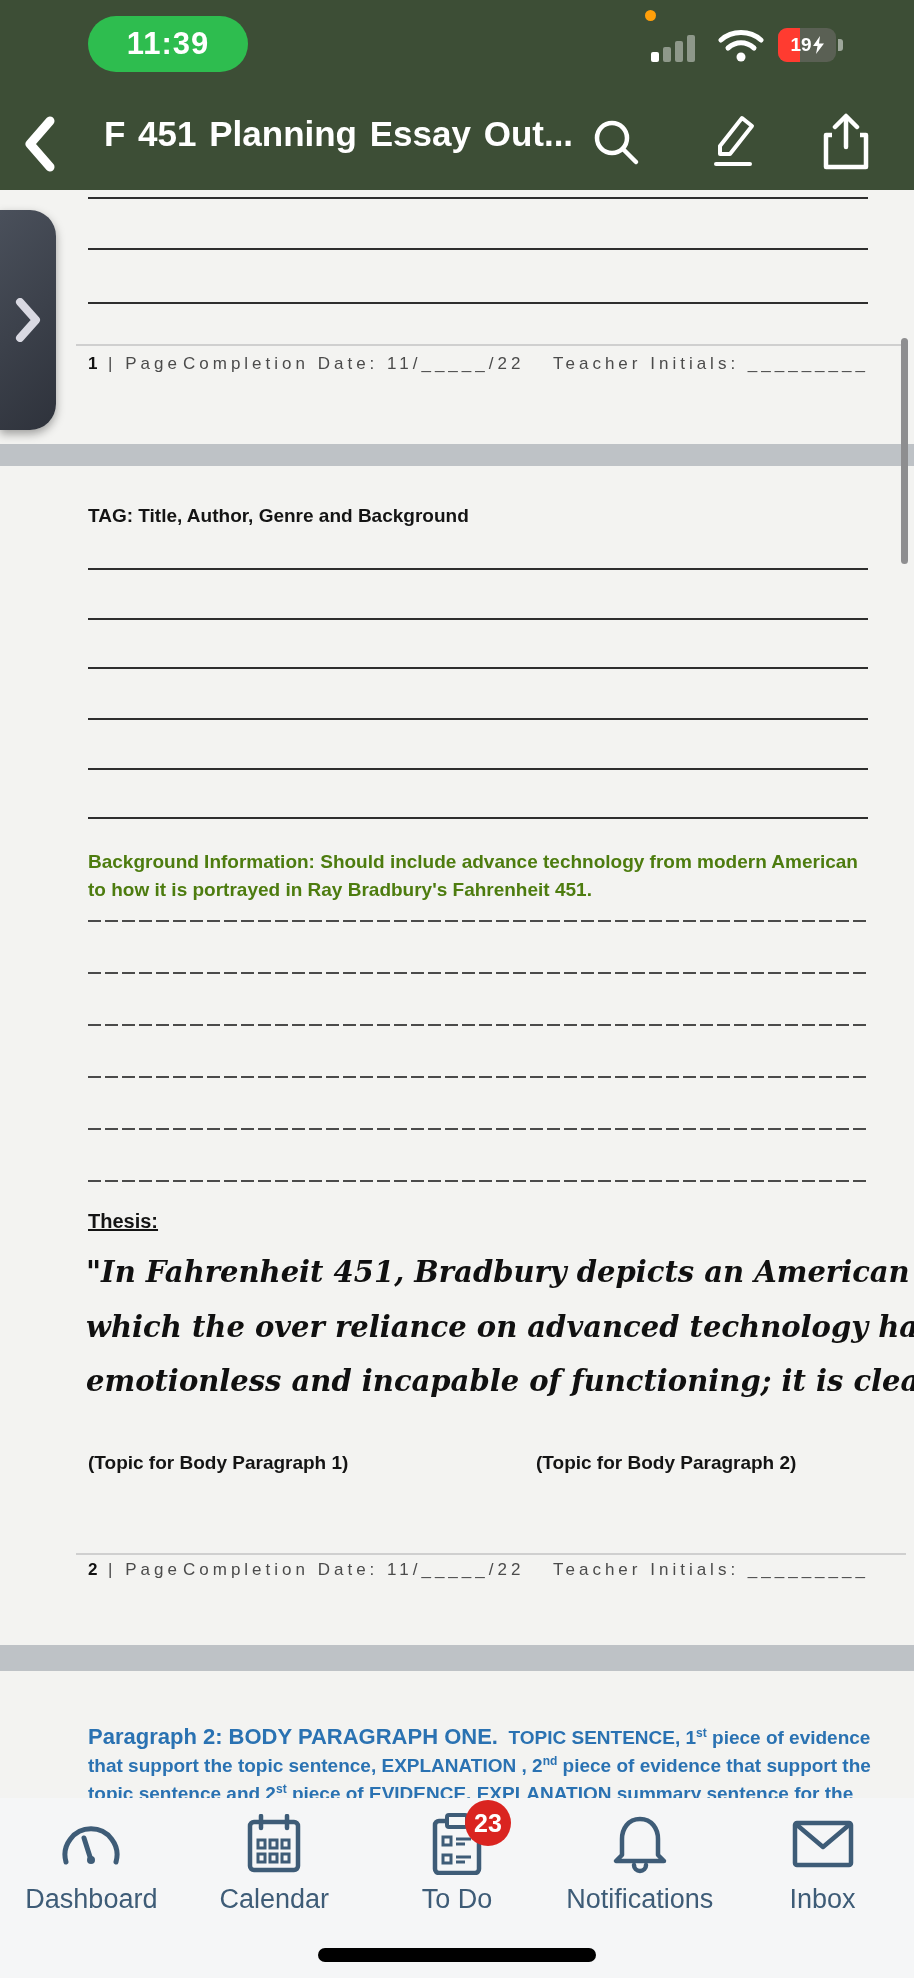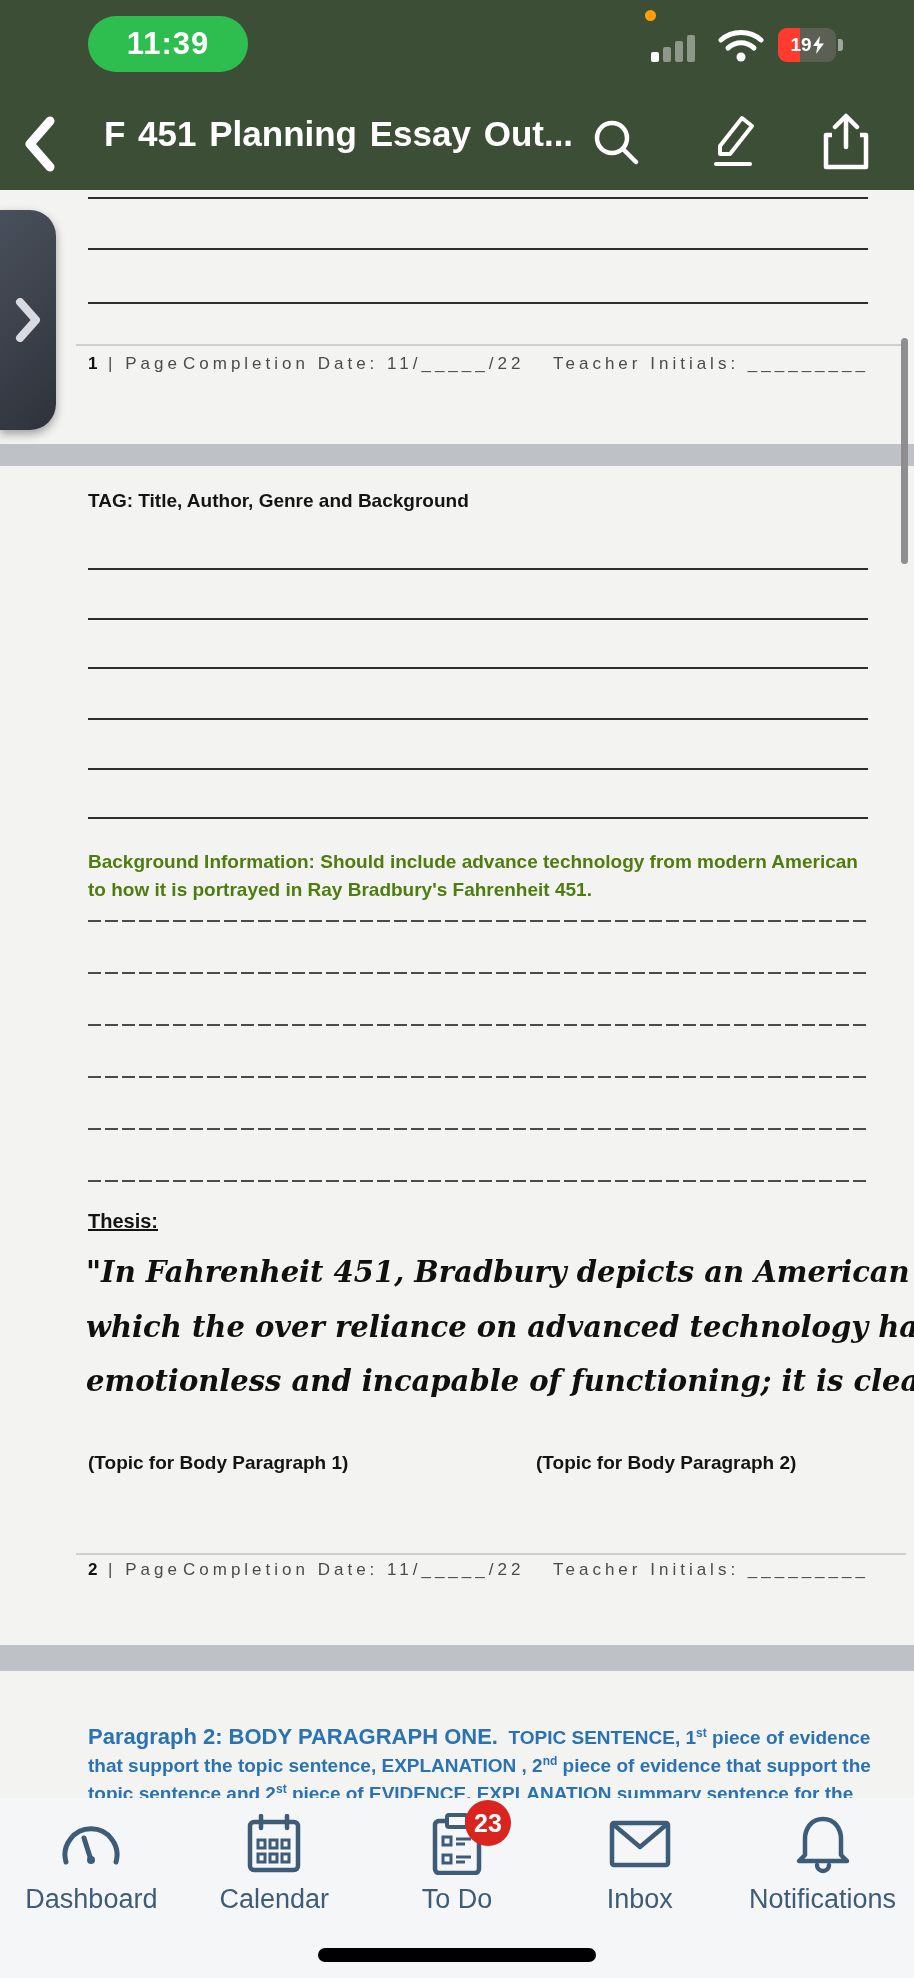--- a/index.html
+++ b/index.html
@@ -165,21 +165,21 @@
 
   <div class="flyout">
     <svg width="26" height="44" viewBox="0 0 26 44">
       <polyline points="5,4 21,22 5,40" fill="none" stroke="#d9d9e2" stroke-width="8" stroke-linecap="round" stroke-linejoin="round"></polyline>
     </svg>
   </div>
   <div class="scrollbar"></div>
 
   <div class="sep sep1"></div>
 
-  <div class="heading" style="top:490px">TAG: Title, Author, Genre and Background</div>
+  <div class="heading" style="top:505px">TAG: Title, Author, Genre and Background</div>
   <div class="rule" style="top:568px"></div>
   <div class="rule" style="top:618px"></div>
   <div class="rule" style="top:667px"></div>
   <div class="rule" style="top:718px"></div>
   <div class="rule" style="top:768px"></div>
   <div class="rule" style="top:817px"></div>
 
   <div class="para" style="top:848px">Background Information: Should include advance technology from modern American to how it is portrayed in Ray Bradbury's Fahrenheit 451.</div>
   <div class="rule-dash" style="top:920px"></div>
   <div class="rule-dash" style="top:972px"></div>
@@ -250,32 +250,32 @@
           <rect x="12" y="42" width="8" height="8" fill="none" stroke="#3e5c77" stroke-width="3"></rect>
           <line x1="25" y1="44" x2="40" y2="44" stroke="#3e5c77" stroke-width="3"></line>
           <line x1="25" y1="49" x2="34" y2="49" stroke="#3e5c77" stroke-width="3"></line>
         </svg>
       </div>
       <div class="badge">23</div>
       <div class="t-label">To Do</div>
     </div>
     <div class="tab">
       <div class="t-icon">
+        <svg width="58" height="62" viewBox="0 0 58 62">
+          <path d="M29 6 C17 6 11 16 11 26 L11 42 L5 48 L53 48 L47 42 L47 26 C47 16 41 6 29 6 Z" fill="none" stroke="#3e5c77" stroke-width="4.5" stroke-linejoin="round"></path>
+          <path d="M23 52 A6 6 0 0 0 35 52" fill="none" stroke="#3e5c77" stroke-width="4.5" stroke-linecap="round"></path>
+        </svg>
+      </div>
+      <div class="t-label">Notifications</div>
+    </div>
+    <div class="tab">
+      <div class="t-icon">
         <svg width="64" height="50" viewBox="0 0 64 50">
           <rect x="4" y="4" width="56" height="42" rx="2" fill="none" stroke="#3e5c77" stroke-width="4.5"></rect>
           <polyline points="6,6 32,28 58,6" fill="none" stroke="#3e5c77" stroke-width="4.5" stroke-linejoin="round"></polyline>
         </svg>
       </div>
       <div class="t-label">Inbox</div>
     </div>
-    <div class="tab">
-      <div class="t-icon">
-        <svg width="58" height="62" viewBox="0 0 58 62">
-          <path d="M29 6 C17 6 11 16 11 26 L11 42 L5 48 L53 48 L47 42 L47 26 C47 16 41 6 29 6 Z" fill="none" stroke="#3e5c77" stroke-width="4.5" stroke-linejoin="round"></path>
-          <path d="M23 52 A6 6 0 0 0 35 52" fill="none" stroke="#3e5c77" stroke-width="4.5" stroke-linecap="round"></path>
-        </svg>
-      </div>
-      <div class="t-label">Notifications</div>
-    </div>
   </div>
 
   <div class="home-indicator"></div>
 </div>
 
 </body></html>

